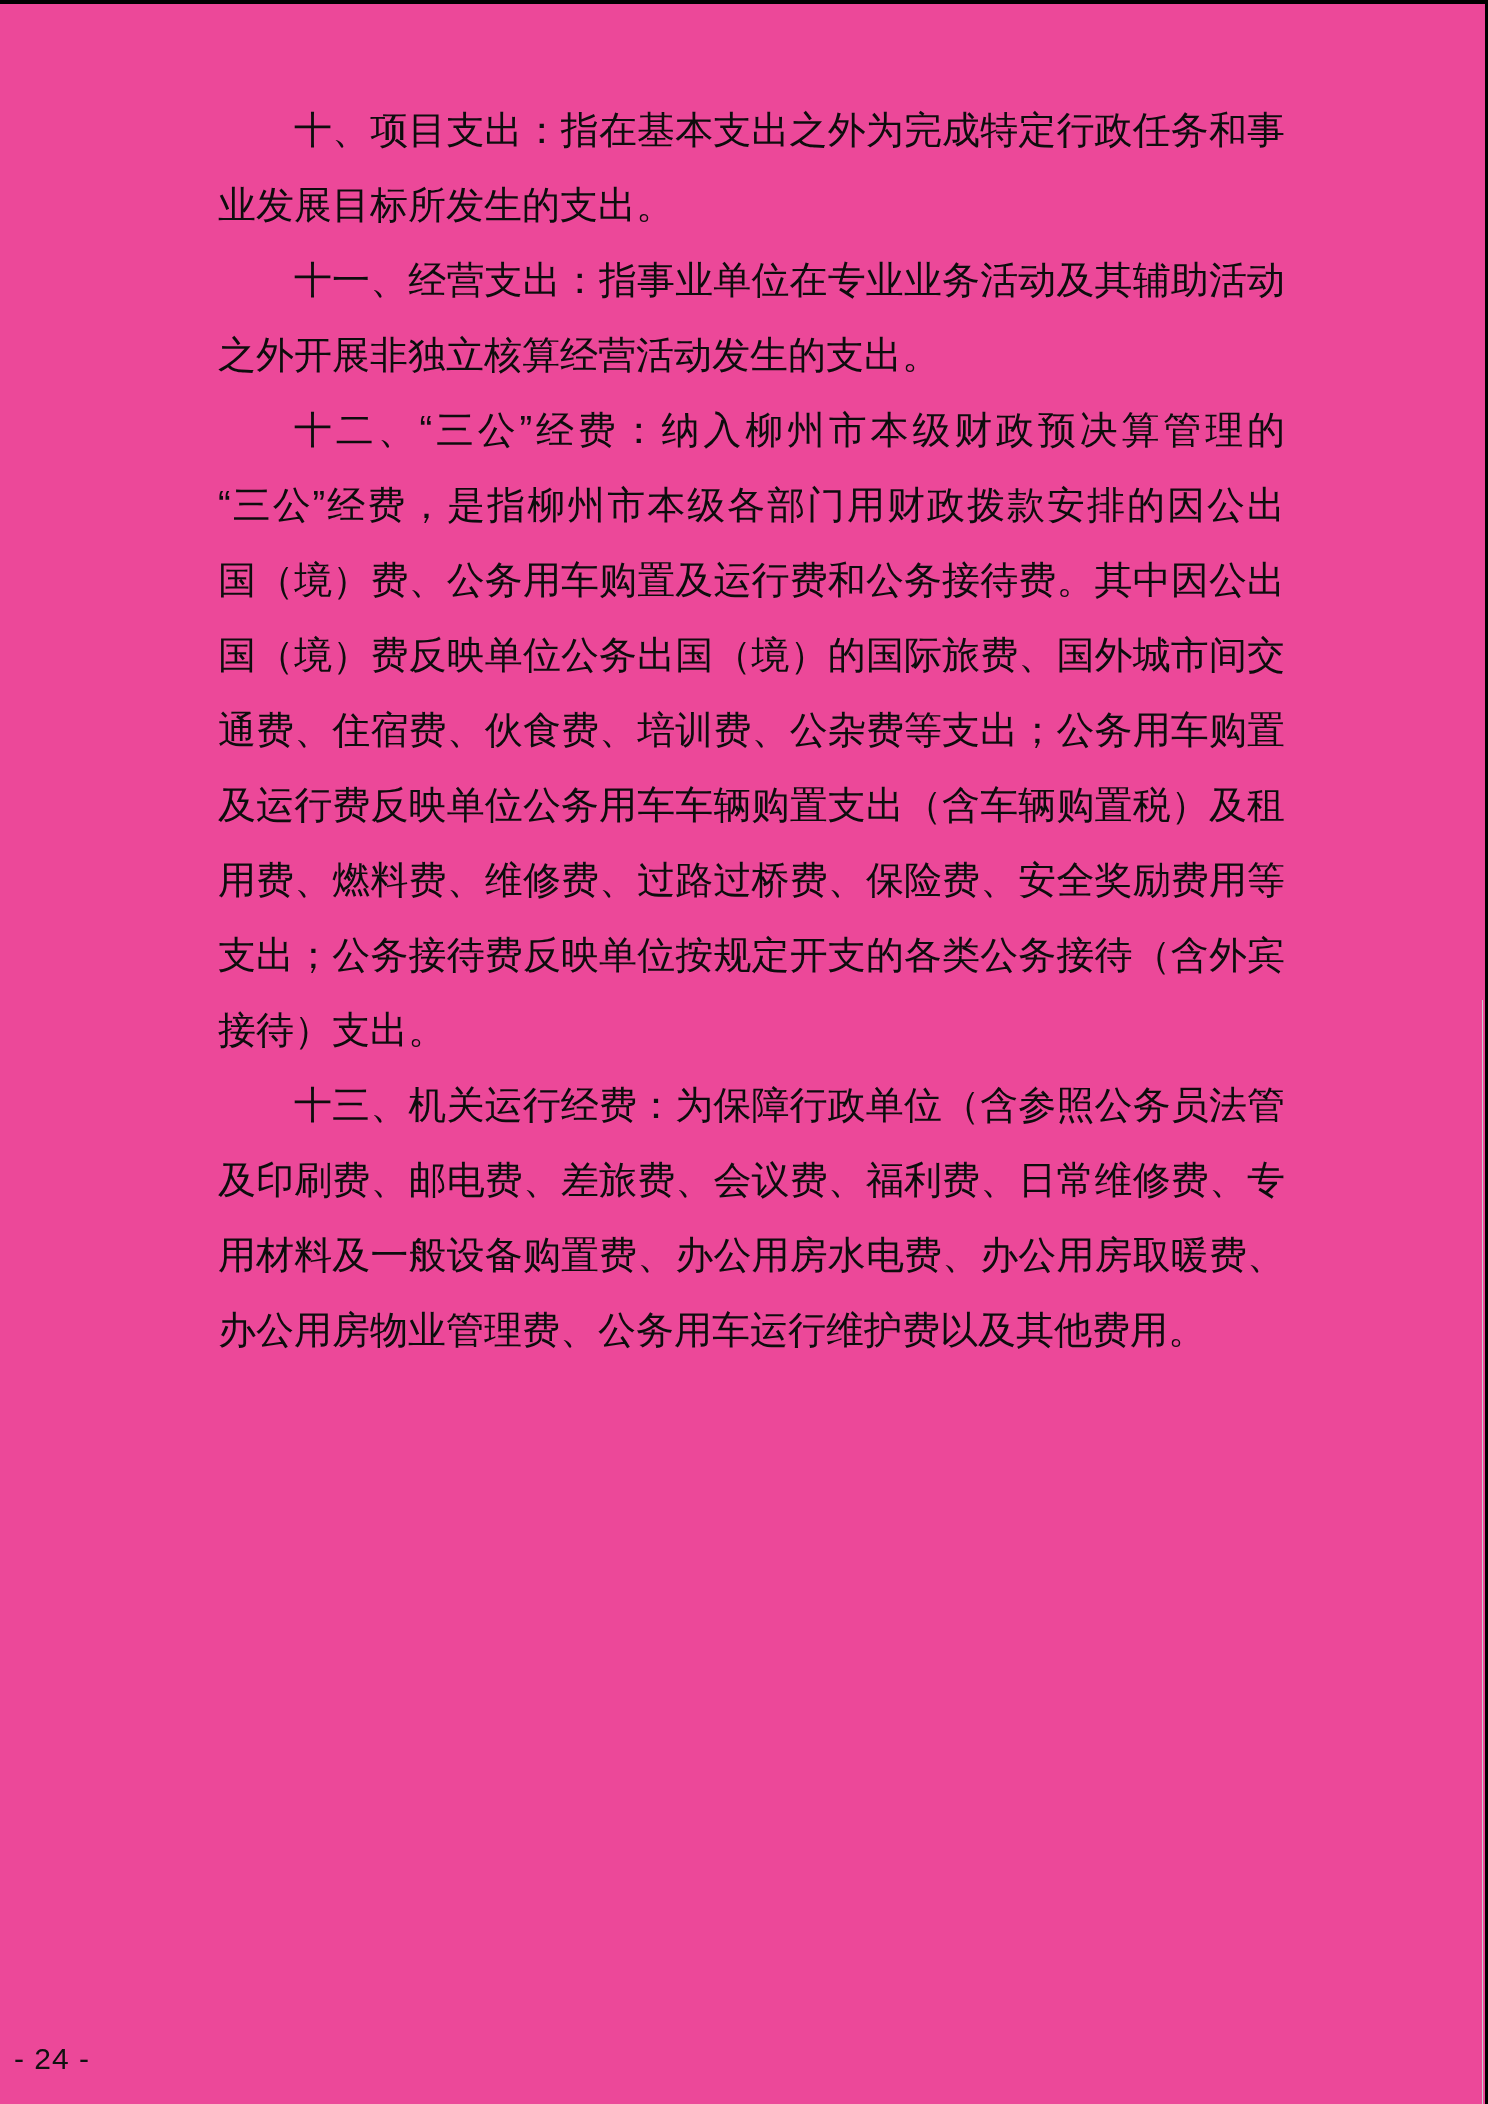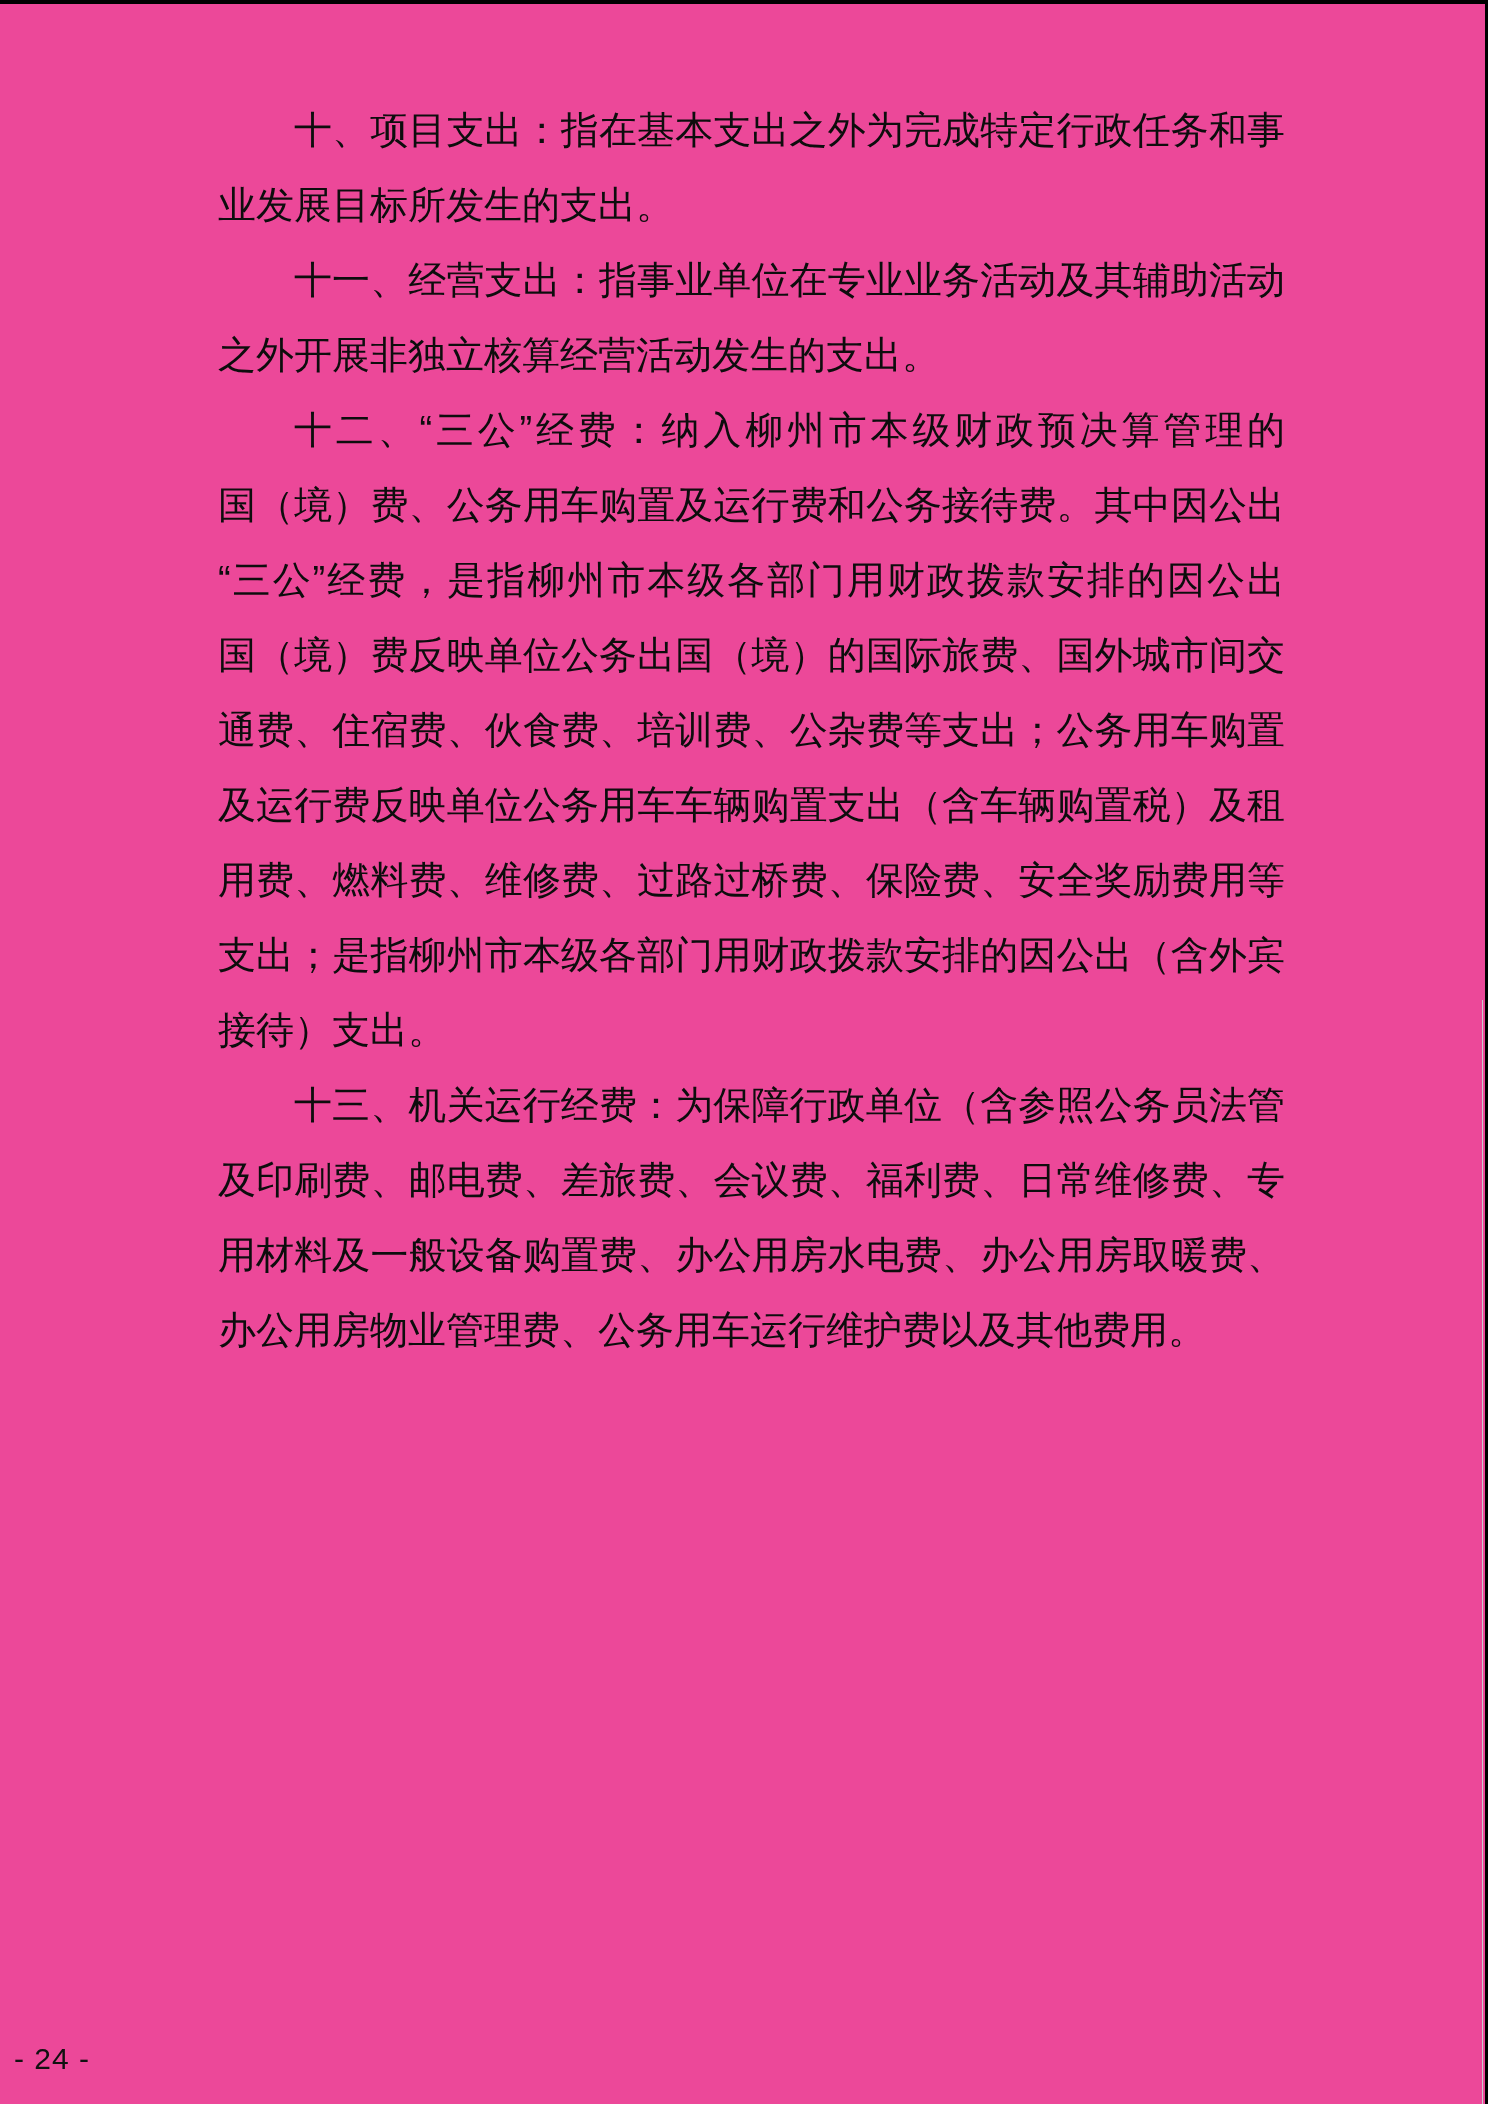--- a/index.html
+++ b/index.html
@@ -77,27 +77,27 @@
   <div class="scan-edge-top"></div>
   <div class="scan-edge-right"></div>
   <div class="scan-edge-right-faint"></div>
 
   <div class="text-block">
     <div class="line indent">十、项目支出：指在基本支出之外为完成特定行政任务和事</div>
     <div class="line end">业发展目标所发生的支出。</div>
     <div class="line indent">十一、经营支出：指事业单位在专业业务活动及其辅助活动</div>
     <div class="line end">之外开展非独立核算经营活动发生的支出。</div>
     <div class="line indent">十二、“三公”经费：纳入柳州市本级财政预决算管理的</div>
+    <div class="line">“三公”经费，是指柳州市本级各部门用财政拨款安排的因公出</div>
     <div class="line">国（境）费、公务用车购置及运行费和公务接待费。其中因公出</div>
-    <div class="line">“三公”经费，是指柳州市本级各部门用财政拨款安排的因公出</div>
     <div class="line">国（境）费反映单位公务出国（境）的国际旅费、国外城市间交</div>
     <div class="line">通费、住宿费、伙食费、培训费、公杂费等支出；公务用车购置</div>
     <div class="line">及运行费反映单位公务用车车辆购置支出（含车辆购置税）及租</div>
     <div class="line">用费、燃料费、维修费、过路过桥费、保险费、安全奖励费用等</div>
-    <div class="line">支出；是指柳州市本级各部门用财政拨款安排的因公出（含外宾</div>
+    <div class="line">支出；公务接待费反映单位按规定开支的各类公务接待（含外宾</div>
     <div class="line end">接待）支出。</div>
     <div class="line indent">十三、机关运行经费：为保障行政单位（含参照公务员法管</div>
     <div class="line">及印刷费、邮电费、差旅费、会议费、福利费、日常维修费、专</div>
     <div class="line">用材料及一般设备购置费、办公用房水电费、办公用房取暖费、</div>
     <div class="line end">办公用房物业管理费、公务用车运行维护费以及其他费用。</div>
   </div>
 
   <div class="page-number">- 24 -</div>
 </div>
 

